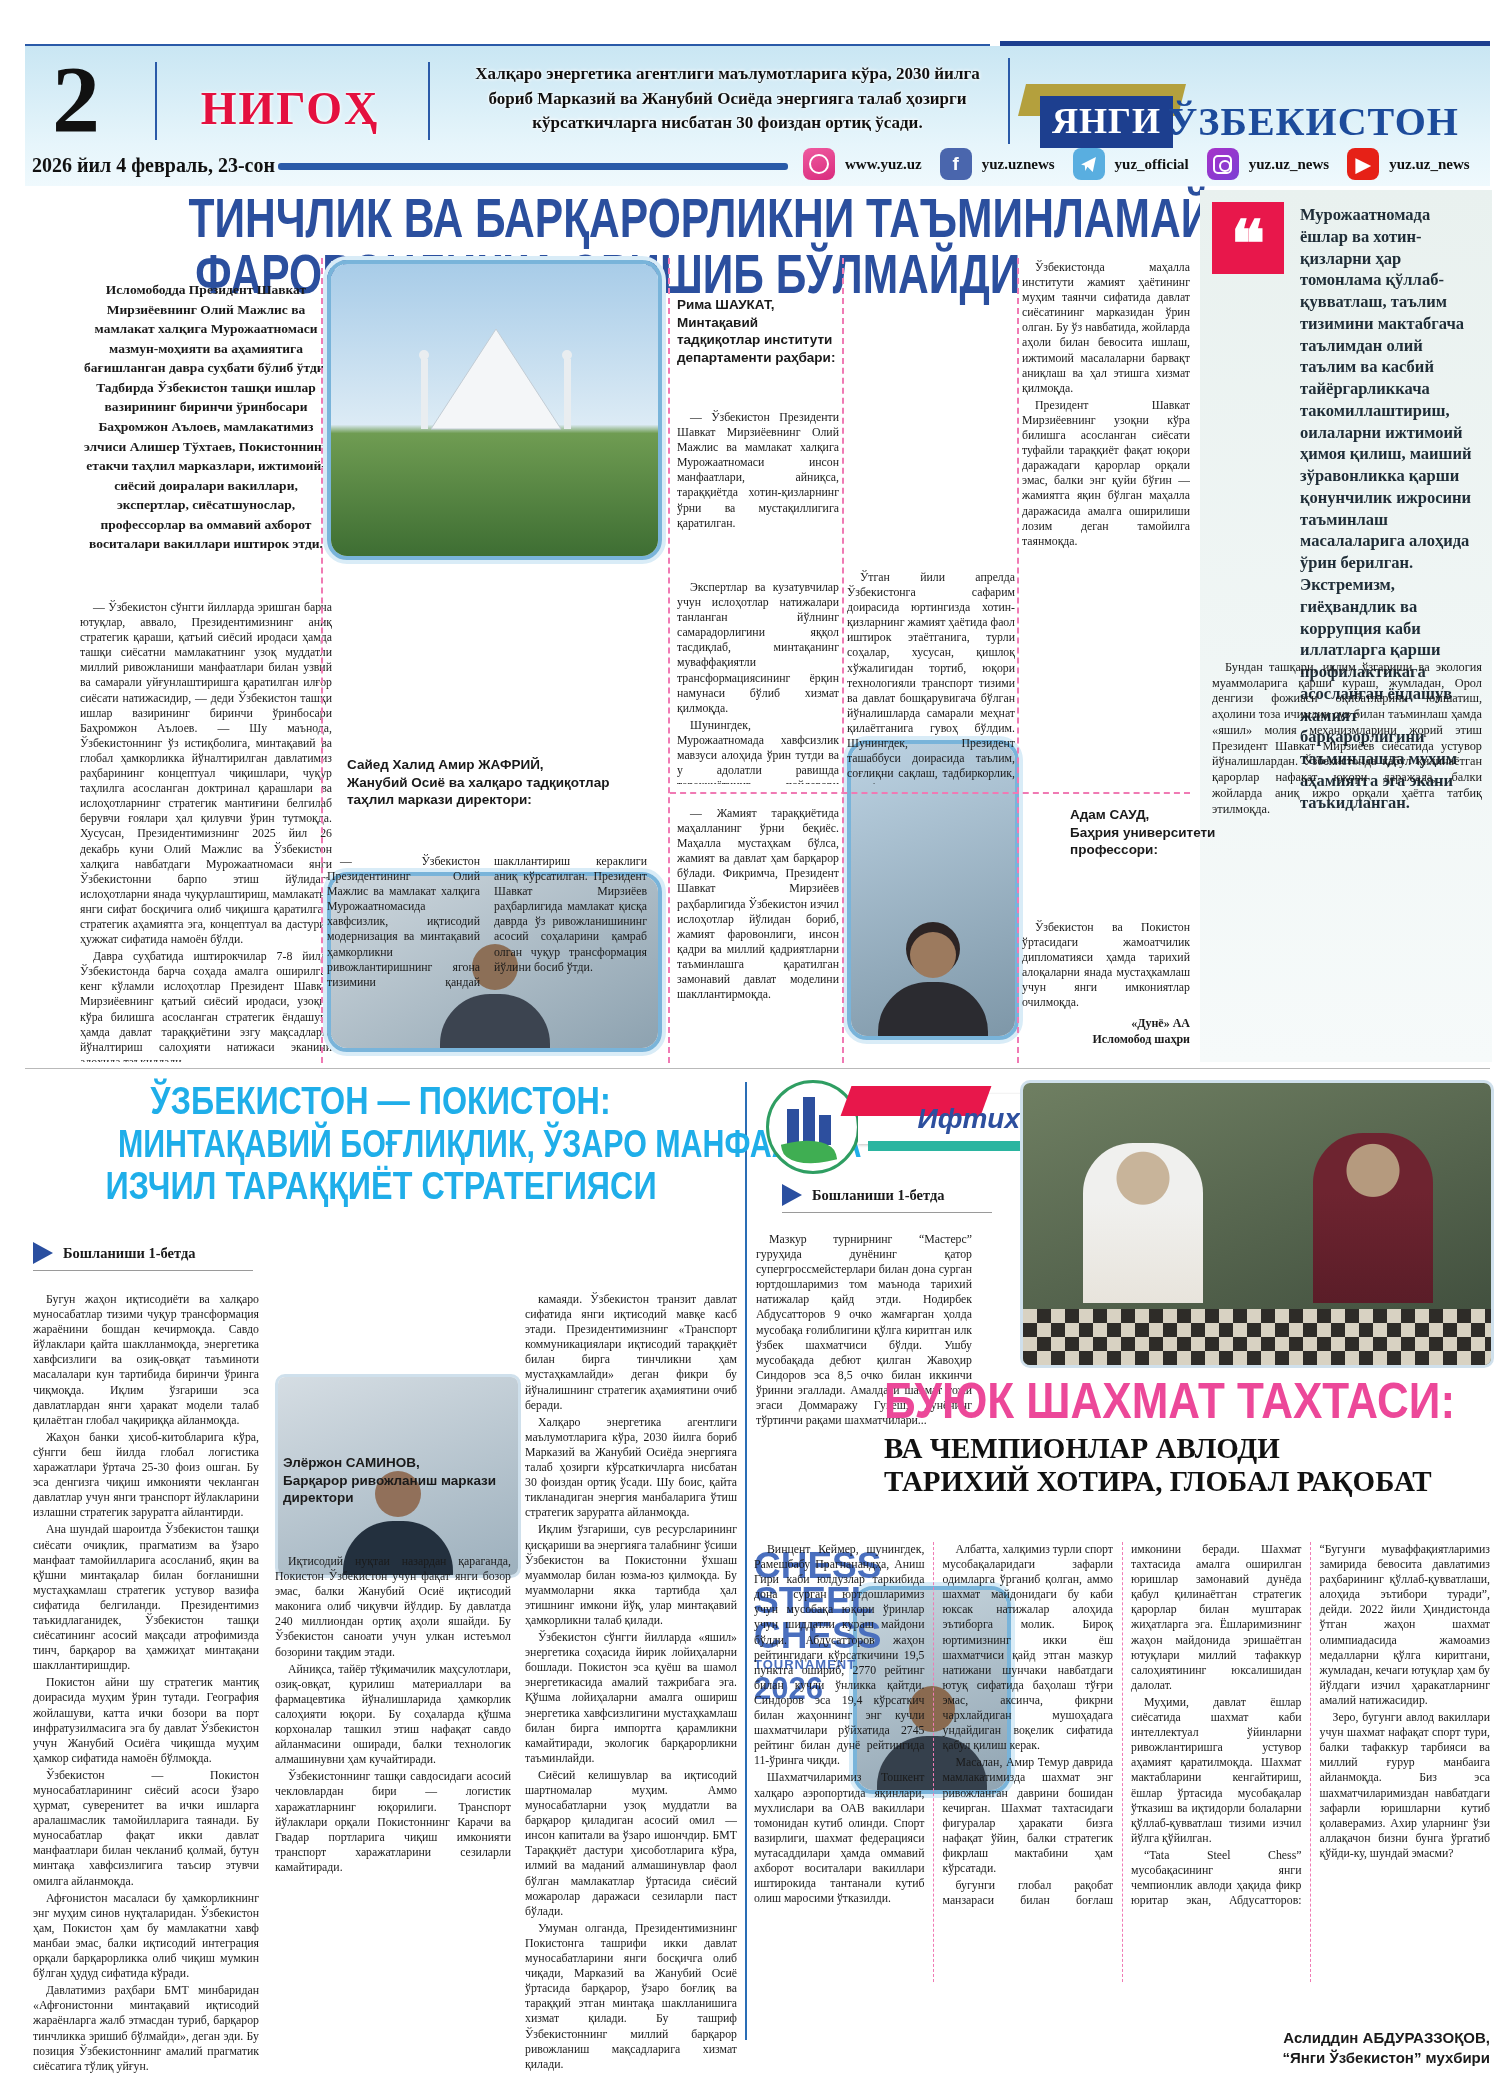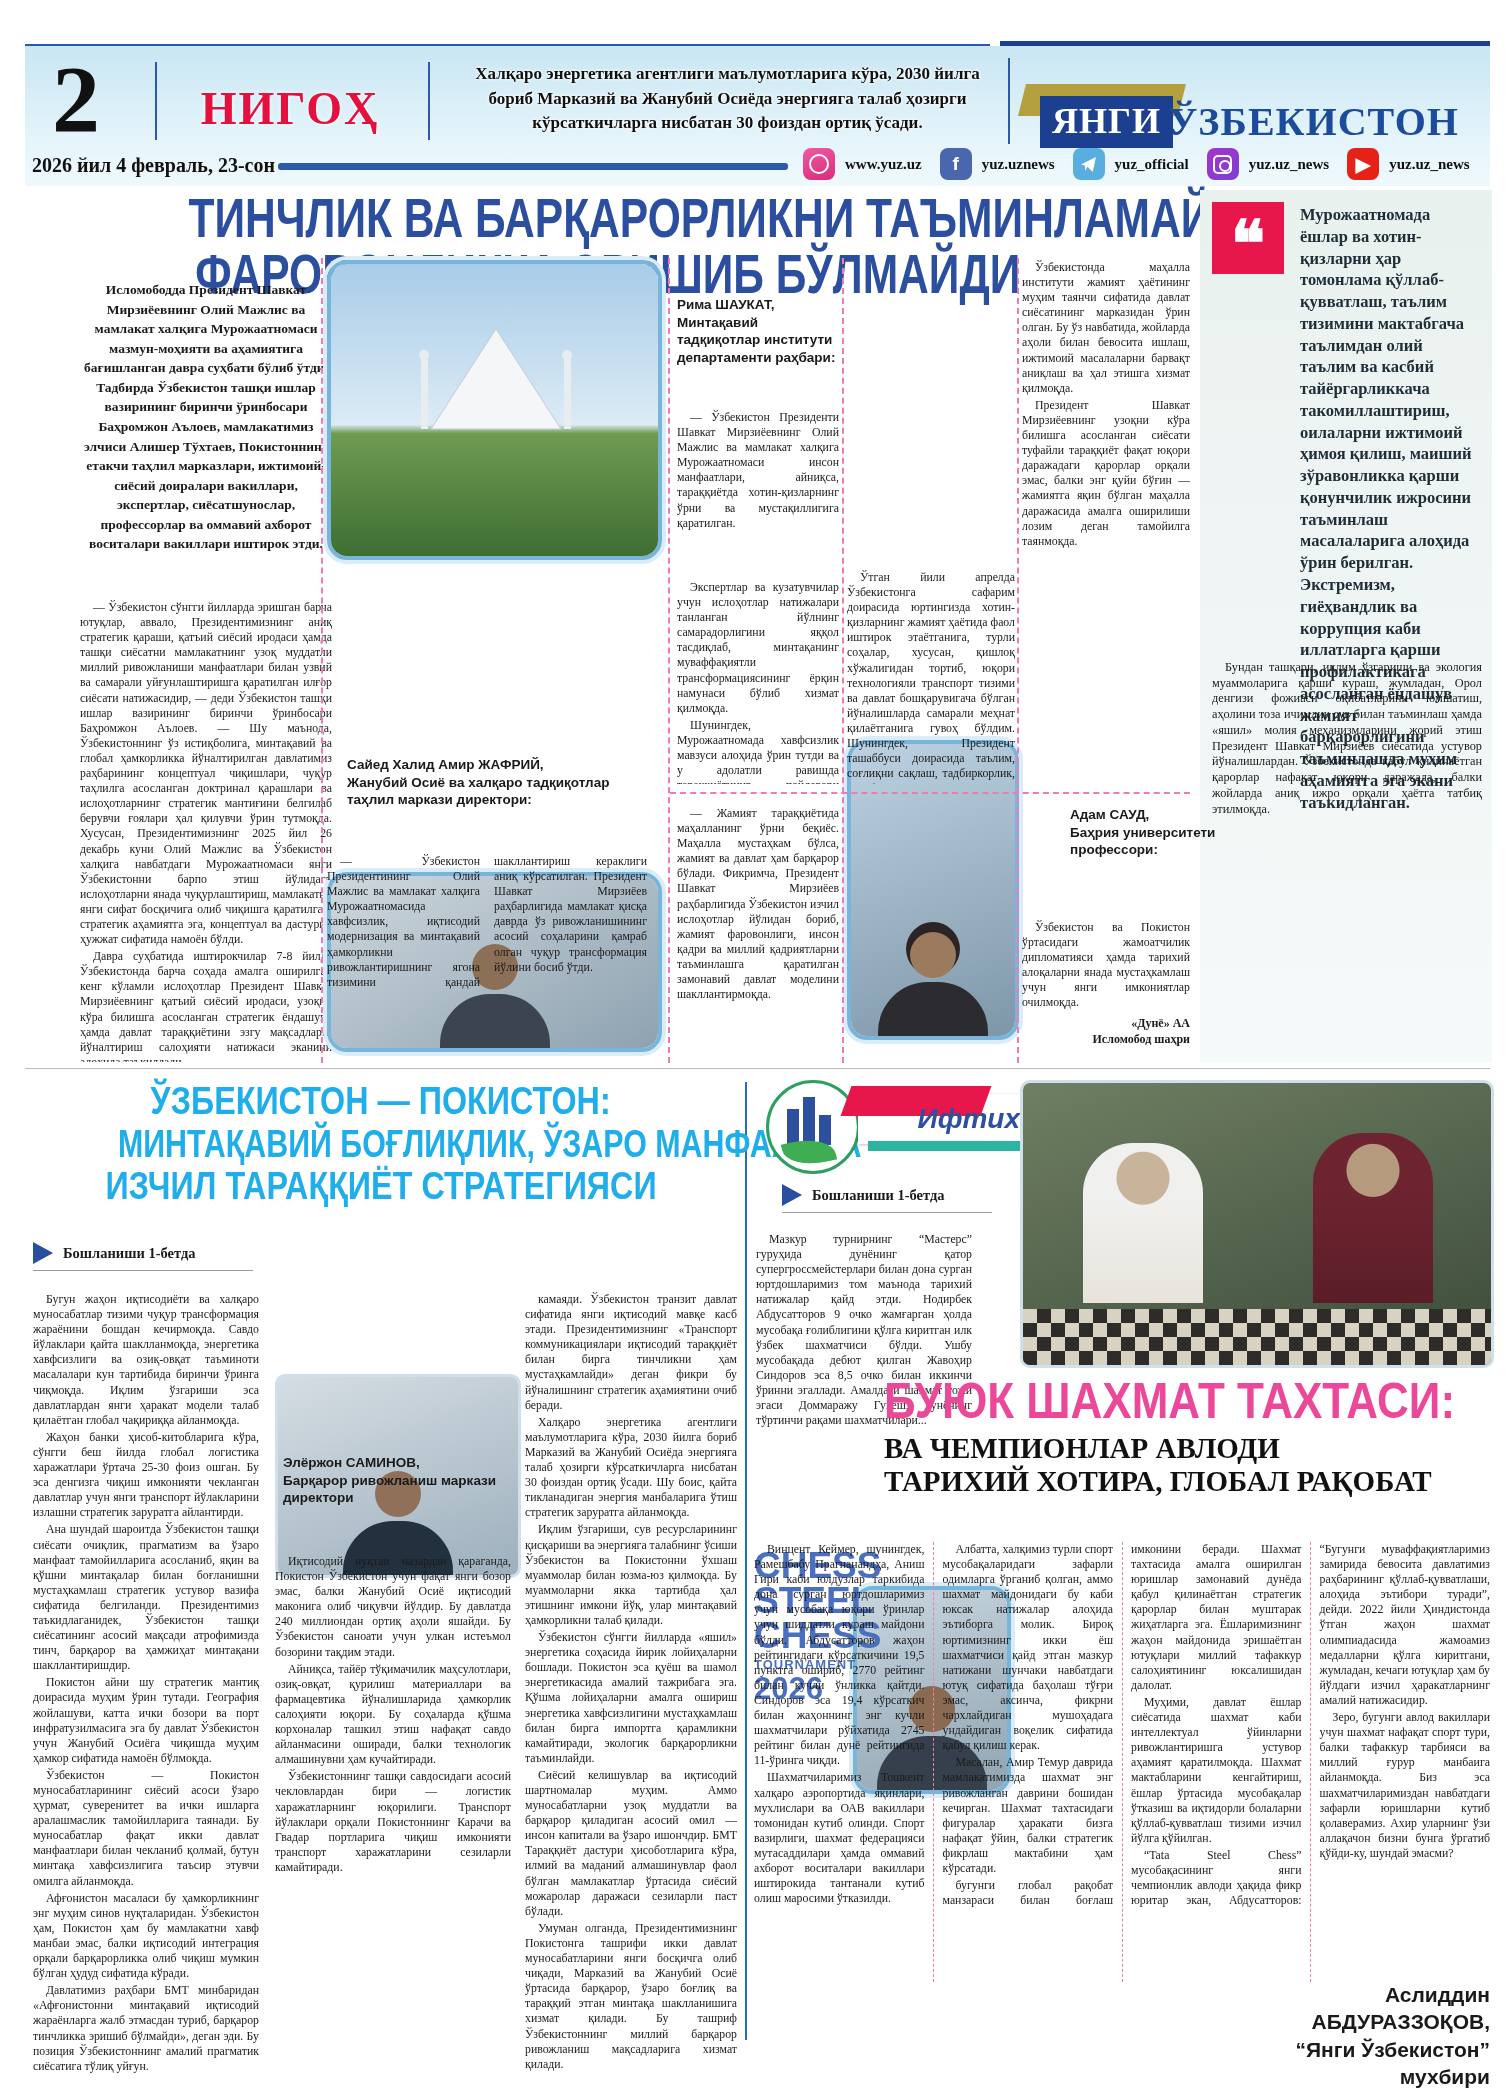--- a/index.html
+++ b/index.html
@@ -351,17 +351,17 @@
         <p>Винцент Кеймер, шунингдек, Рамешбабу Прагнанандҳа, Аниш Гири каби юлдузлар таркибида дона сурган юртдошларимиз учун мусобақа юқори ўринлар учун шиддатли кураш майдони бўлди. Абдусатторов жаҳон рейтингидаги кўрсаткичини 19,5 пунктга ошириб, 2770 рейтинг билан кучли ўнликка қайтди. Синдоров эса 19,4 кўрсаткич билан жаҳоннинг энг кучли шахматчилари рўйхатида 2745 рейтинг билан дунё рейтингида 11-ўринга чиқди.</p>
         <p>Шахматчиларимиз Тошкент халқаро аэропортида яқинлари, мухлислари ва ОАВ вакиллари томонидан кутиб олинди. Спорт вазирлиги, шахмат федерацияси мутасаддилари ҳамда оммавий ахборот воситалари вакиллари иштирокида тантанали кутиб олиш маросими ўтказилди.</p>
         <p>Албатта, халқимиз турли спорт мусобақаларидаги зафарли одимларга ўрганиб қолган, аммо шахмат майдонидаги бу каби юксак натижалар алоҳида эътиборга молик. Бироқ юртимизнинг икки ёш шахматчиси қайд этган мазкур натижани шунчаки навбатдаги ютуқ сифатида баҳолаш тўғри эмас, аксинча, фикрни чархлайдиган мушоҳадага ундайдиган воқелик сифатида қабул қилиш керак.</p>
         <p>Масалан, Амир Темур даврида мамлакатимизда шахмат энг ривожланган даврини бошидан кечирган. Шахмат тахтасидаги фигуралар ҳаракати бизга нафақат ўйин, балки стратегик фикрлаш мактабини ҳам кўрсатади.</p>
         <p>бугунги глобал рақобат манзараси билан боғлаш имконини беради. Шахмат тахтасида амалга оширилган юришлар замонавий дунёда қабул қилинаётган стратегик қарорлар билан муштарак жиҳатларга эга. Ёшларимизнинг жаҳон майдонида эришаётган ютуқлари миллий тафаккур салоҳиятининг юксалишидан далолат.</p>
         <p>Муҳими, давлат ёшлар сиёсатида шахмат каби интеллектуал ўйинларни ривожлантиришга устувор аҳамият қаратилмоқда. Шахмат мактабларини кенгайтириш, ёшлар ўртасида мусобақалар ўтказиш ва иқтидорли болаларни қўллаб-қувватлаш тизими изчил йўлга қўйилган.</p>
         <p>“Tata Steel Chess” мусобақасининг янги чемпионлик авлоди ҳақида фикр юритар экан, Абдусатторов: “Бугунги муваффақиятларимиз замирида бевосита давлатимиз раҳбарининг қўллаб-қувватлаши, алоҳида эътибори туради”, дейди. 2022 йили Ҳиндистонда ўтган жаҳон шахмат олимпиадасида жамоамиз медалларни қўлга киритгани, жумладан, кечаги ютуқлар ҳам бу йўлдаги изчил ҳаракатларнинг амалий натижасидир.</p>
         <p>Зеро, бугунги авлод вакиллари учун шахмат нафақат спорт тури, балки тафаккур тарбияси ва миллий ғурур манбаига айланмоқда. Биз эса шахматчиларимиздан навбатдаги зафарли юришларни кутиб қолаверамиз. Ахир уларнинг ўзи аллақачон бизни бунга ўргатиб қўйди-ку, шундай эмасми?</p>
       </div>
 
-    <div class="byline abs" style="left:520px;top:901px;width:218px;text-align:right;font-size:21px;">Аслиддин АБДУРАЗЗОҚОВ,
+    <div class="byline abs" style="left:520px;top:948px;width:218px;text-align:right;font-size:15px;">Аслиддин АБДУРАЗЗОҚОВ,
 “Янги Ўзбекистон” мухбири</div>
   </div>
 
 </div>
 
 </body></html>

